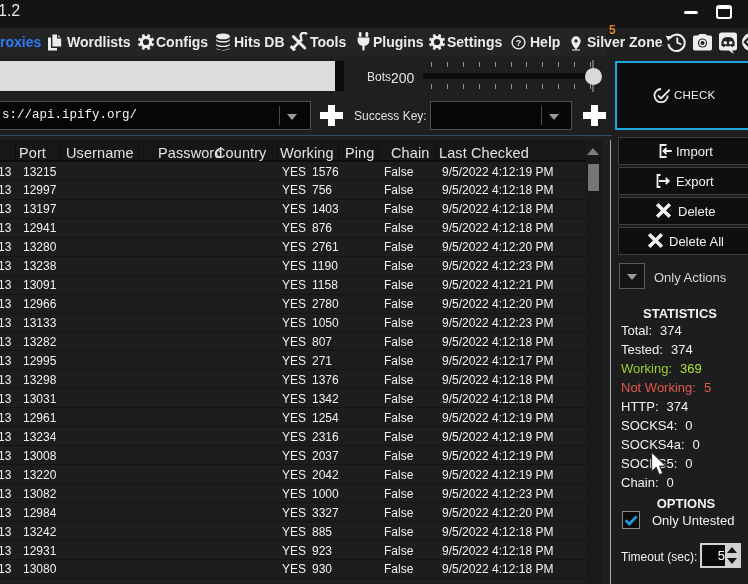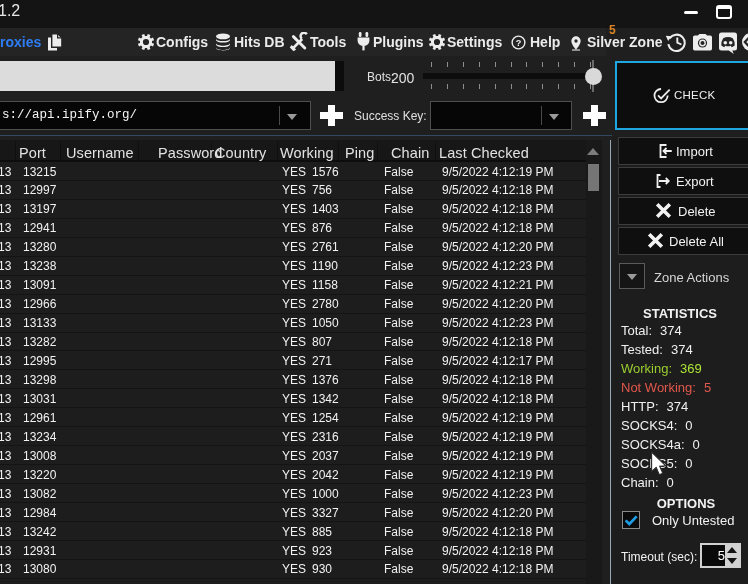--- a/index.html
+++ b/index.html
@@ -77,20 +77,21 @@
   <div id="minbtn"></div>
   <div id="maxbtn"></div>
 </div>
 <div id="menubar">
   <span class="mi" style="left:0;color:#2d7df5">roxies</span>
   <svg class="micon" style="left:46px;top:5px" width="18" height="18" viewBox="0 0 18 18">
       <path fill="#ededed" d="M2 4.5 h9 v13 h-9 z"></path>
       <path fill="#ededed" stroke="#242424" stroke-width="1.4" d="M5.7 0.7 h6.2 l4 4 v9.6 h-10.2 z"></path>
       <path fill="none" stroke="#242424" stroke-width="1.2" d="M11.6 0.7 v4.2 h4.4"></path>
     </svg>
+  <span class="mi" style="left:67px">Wordlists</span>
   <svg class="micon" style="left:137px;top:5px" width="18" height="18" viewBox="0 0 18 18">
       <path fill="#ededed" fill-rule="evenodd" d="M17.10 10.81 L16.01 13.45 L13.94 12.59 L12.59 13.94 L13.45 16.01 L10.81 17.10 L9.95 15.02 L8.05 15.02 L7.19 17.10 L4.55 16.01 L5.41 13.94 L4.06 12.59 L1.99 13.45 L0.90 10.81 L2.98 9.95 L2.98 8.05 L0.90 7.19 L1.99 4.55 L4.06 5.41 L5.41 4.06 L4.55 1.99 L7.19 0.90 L8.05 2.98 L9.95 2.98 L10.81 0.90 L13.45 1.99 L12.59 4.06 L13.94 5.41 L16.01 4.55 L17.10 7.19 L15.02 8.05 L15.02 9.95 Z M12.10 9 A3.1 3.1 0 1 0 5.90 9 A3.1 3.1 0 1 0 12.10 9 Z"></path>
     </svg>
   <span class="mi" style="left:156px">Configs</span>
   <svg class="micon" style="left:214px;top:5px" width="18" height="18" viewBox="0 0 18 18">
       <ellipse cx="9" cy="3.4" rx="7" ry="2.9" fill="#ededed"></ellipse>
       <path fill="#ededed" d="M2 5.4 c0 3.6 14 3.6 14 0 v1.5 c0 3.4 -14 3.4 -14 0 z M2 10 c0 3.6 14 3.6 14 0 v1.5 c0 3.4 -14 3.4 -14 0 z M2 14.2 c0 3.6 14 3.6 14 0 v0.9 c0 3.2 -14 3.2 -14 0 z"></path>
     </svg>
   <span class="mi" style="left:234px">Hits DB</span>
   <svg class="micon" style="left:289px;top:4px" width="20" height="20" viewBox="0 0 20 20">
@@ -415,21 +416,21 @@
   </svg>
 <span style="position:absolute;left:678px;top:204px;font-size:13px;color:#f2f2f2">Delete</span>
 <div class="rbtn" style="top:227px"></div>
 <svg style="position:absolute;left:646px;top:231px" width="19" height="19" viewBox="0 0 24 24">
     <path fill="none" stroke="#f2f2f2" stroke-width="4.5" d="M4 4 L20 20 M20 4 L4 20"></path>
   </svg>
 <span style="position:absolute;left:669px;top:234px;font-size:13px;color:#f2f2f2">Delete All</span>
 <div id="ma-box">
     <div class="carrow" style="left:7px;top:10px"></div>
   </div>
-<div id="ma-text">Zone Actions</div>
+<div id="ma-text">Only Actions</div>
 <div id="stitle">STATISTICS</div>
 <div class="stat" style="top:323px"><span style="color:#f0f0f0">Total:</span><span style="color:#f0f0f0;margin-left:8px">374</span></div>
 <div class="stat" style="top:342px"><span style="color:#f0f0f0">Tested:</span><span style="color:#f0f0f0;margin-left:8px">374</span></div>
 <div class="stat" style="top:361px"><span style="color:#9bcd30">Working:</span><span style="color:#aee637;margin-left:8px">369</span></div>
 <div class="stat" style="top:380px"><span style="color:#e2574c">Not Working:</span><span style="color:#e2574c;margin-left:8px">5</span></div>
 <div class="stat" style="top:399px"><span style="color:#f0f0f0">HTTP:</span><span style="color:#f0f0f0;margin-left:8px">374</span></div>
 <div class="stat" style="top:418px"><span style="color:#f0f0f0">SOCKS4:</span><span style="color:#f0f0f0;margin-left:8px">0</span></div>
 <div class="stat" style="top:437px"><span style="color:#f0f0f0">SOCKS4a:</span><span style="color:#f0f0f0;margin-left:8px">0</span></div>
 <div class="stat" style="top:456px"><span style="color:#f0f0f0">SOCKS5:</span><span style="color:#f0f0f0;margin-left:8px">0</span></div>
 <div class="stat" style="top:475px"><span style="color:#f0f0f0">Chain:</span><span style="color:#f0f0f0;margin-left:8px">0</span></div>

